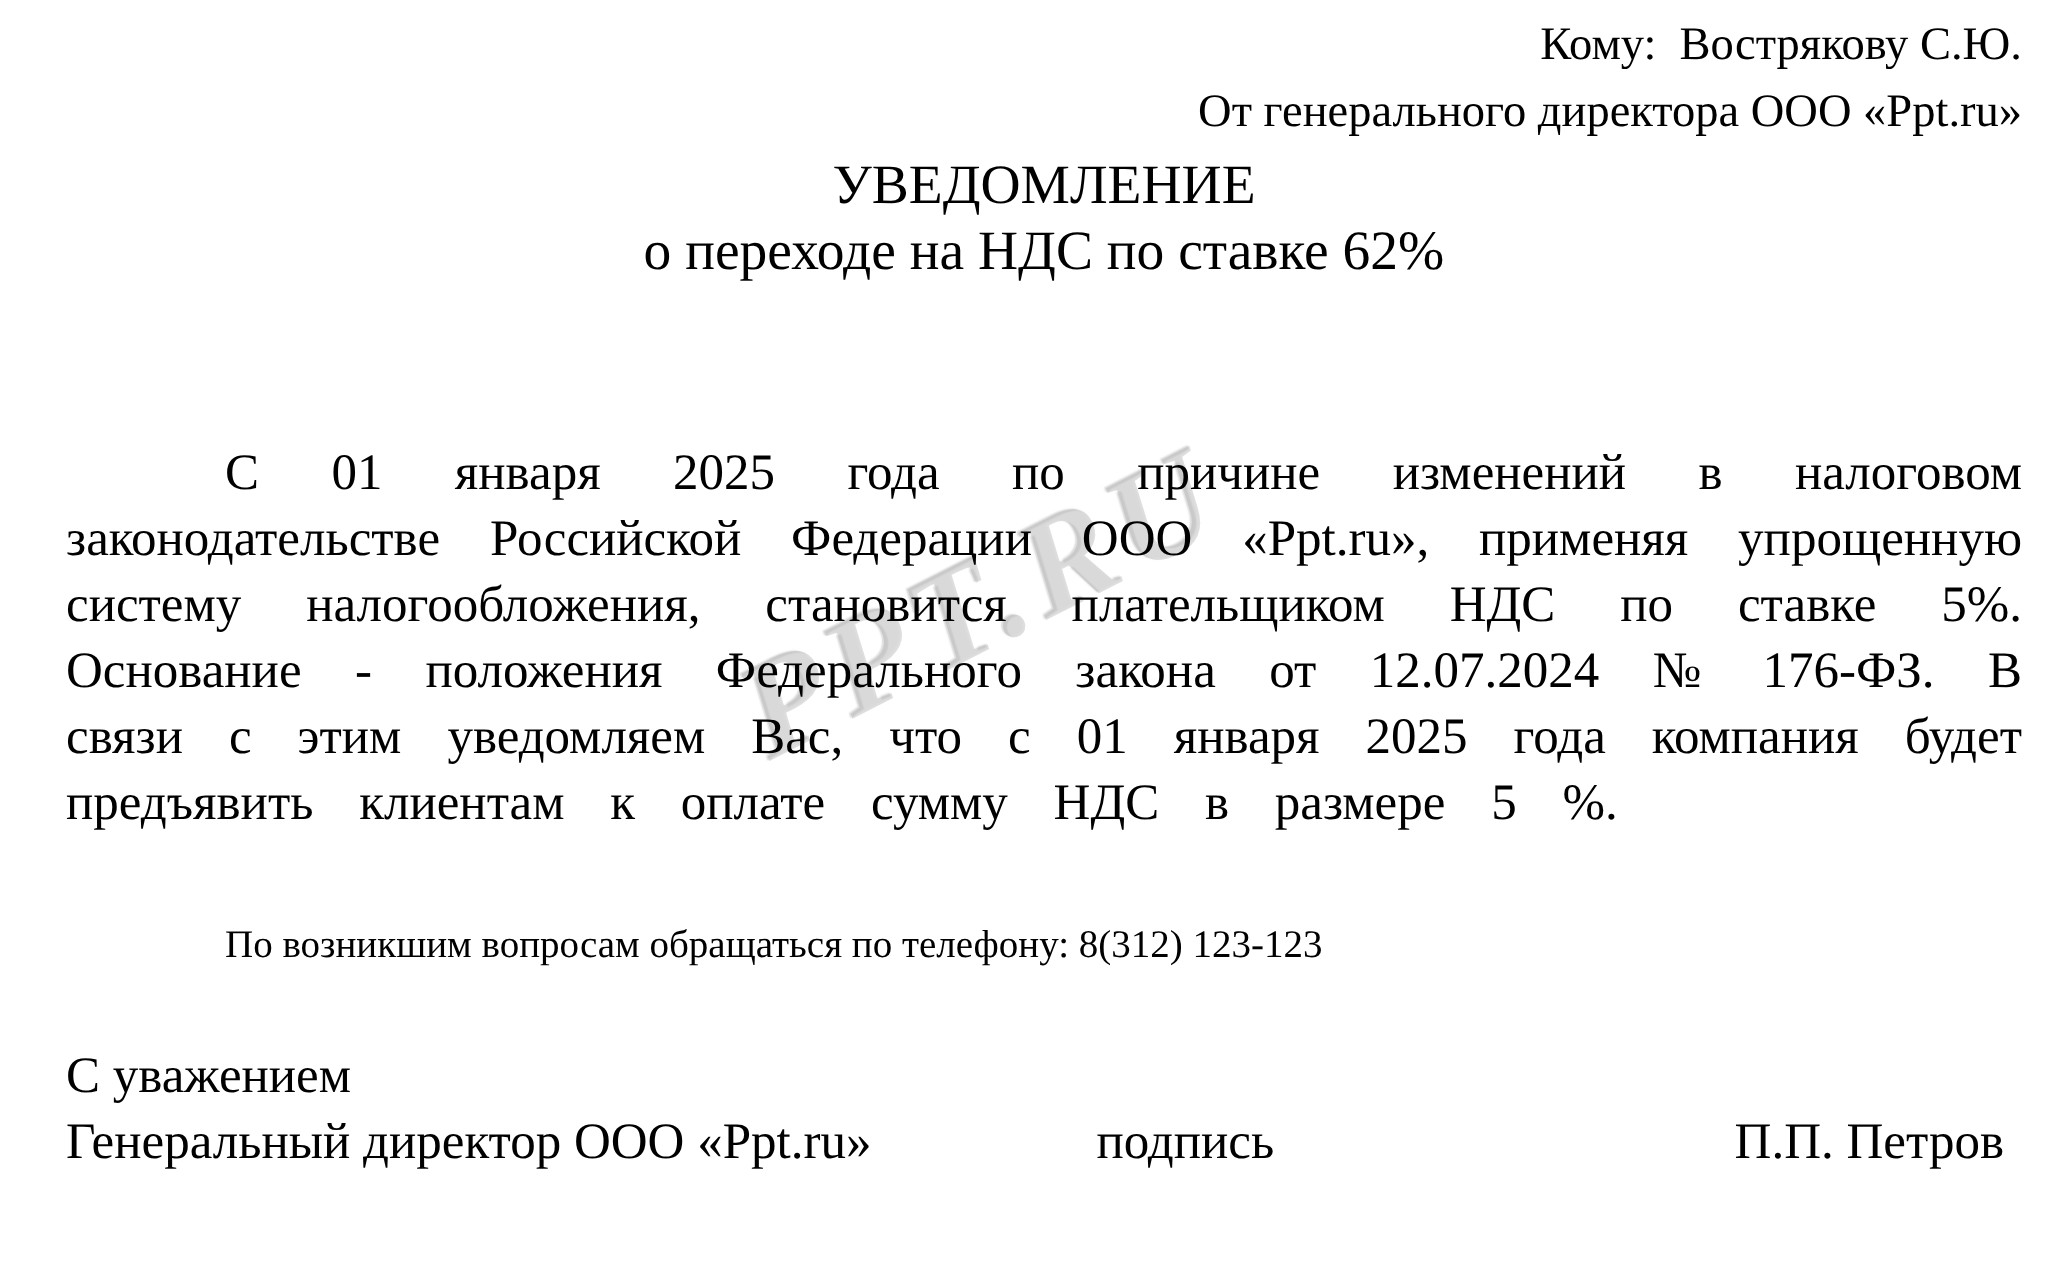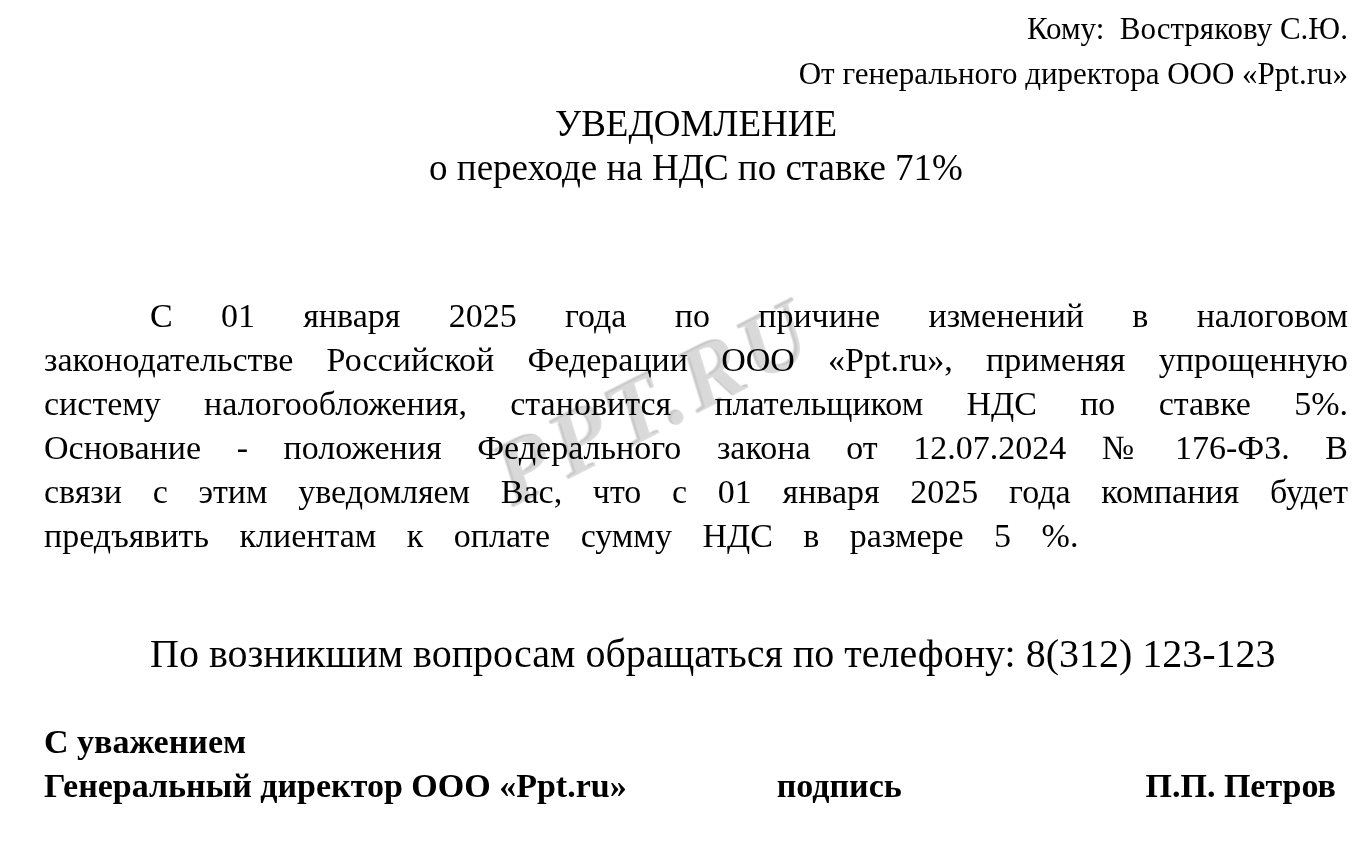--- a/index.html
+++ b/index.html
@@ -47,31 +47,30 @@
   .body-paragraph {
     margin-top: 104px;
     font-size: 34px;
     line-height: 44px;
     text-align: justify;
     text-indent: 106px;
     word-spacing: 22px;
   }
 
   .phone-paragraph {
-    margin-top: 74px;
-    font-size: 40px;
+    margin-top: 50px;
+    font-size: 26px;
     line-height: 44px;
     text-indent: 106px;
   }
 
   .closing {
     margin-top: 44px;
     font-size: 34px;
     line-height: 44px;
-    font-weight: bold;
   }
   .sig-row {
     display: flex;
     align-items: baseline;
     padding-right: 12px;
   }
   .sig-middle { margin-left: 150px; }
   .sig-right  { margin-left: auto; }
 
   
@@ -102,21 +101,21 @@
 
   <div class="content">
 
     <div class="doc-header">
       <div>Кому:  Вострякову С.Ю.</div>
       <div>От генерального директора ООО «Ppt.ru»</div>
     </div>
 
     <div class="doc-title">
       <div>УВЕДОМЛЕНИЕ</div>
-      <div>о переходе на НДС по ставке 71%</div>
+      <div>о переходе на НДС по ставке 62%</div>
     </div>
 
     <p class="body-paragraph">С 01 января 2025 года по причине изменений в налоговом законодательстве Российской Федерации ООО «Ppt.ru», применяя упрощенную систему налогообложения, становится плательщиком НДС по ставке 5%. Основание - положения Федерального закона от 12.07.2024 № 176-ФЗ. В связи с этим уведомляем Вас, что с 01 января 2025 года компания будет предъявить клиентам к оплате сумму НДС в размере 5 %.</p>
 
     <p class="phone-paragraph">По возникшим вопросам обращаться по телефону: 8(312) 123-123</p>
 
     <div class="closing">
       <div>С уважением</div>
       <div class="sig-row">
         <span class="sig-left">Генеральный директор ООО «Ppt.ru»</span>

